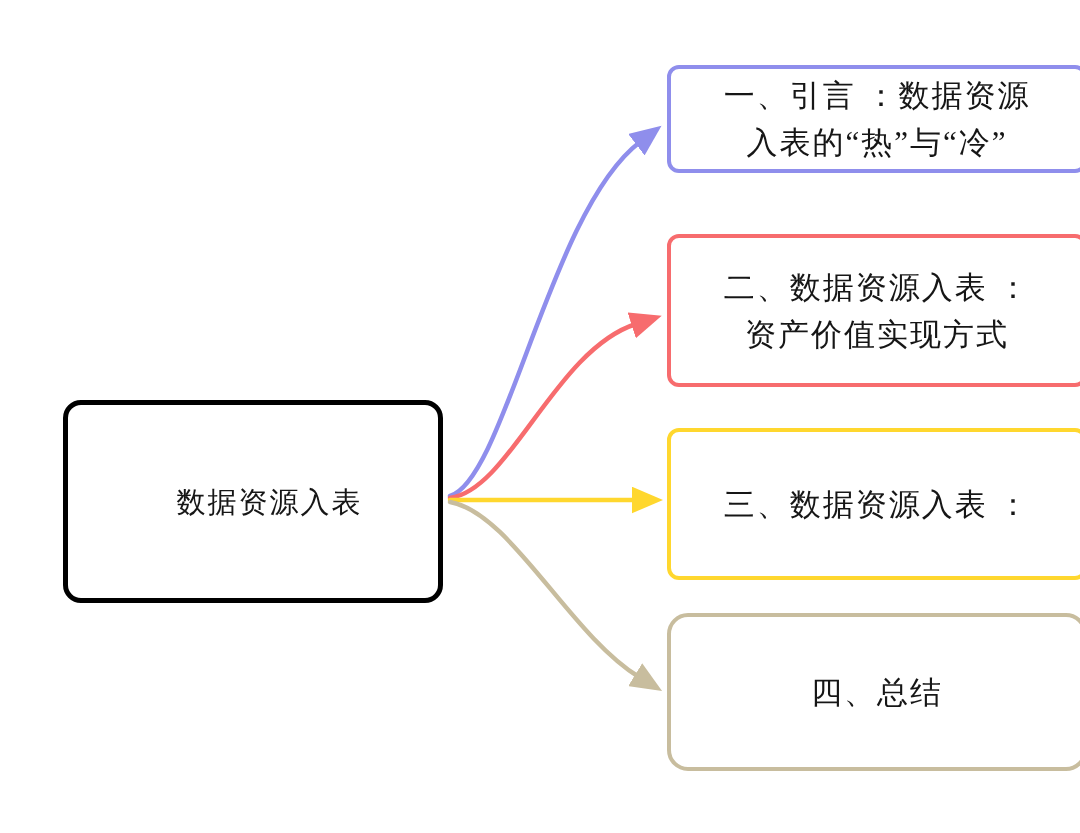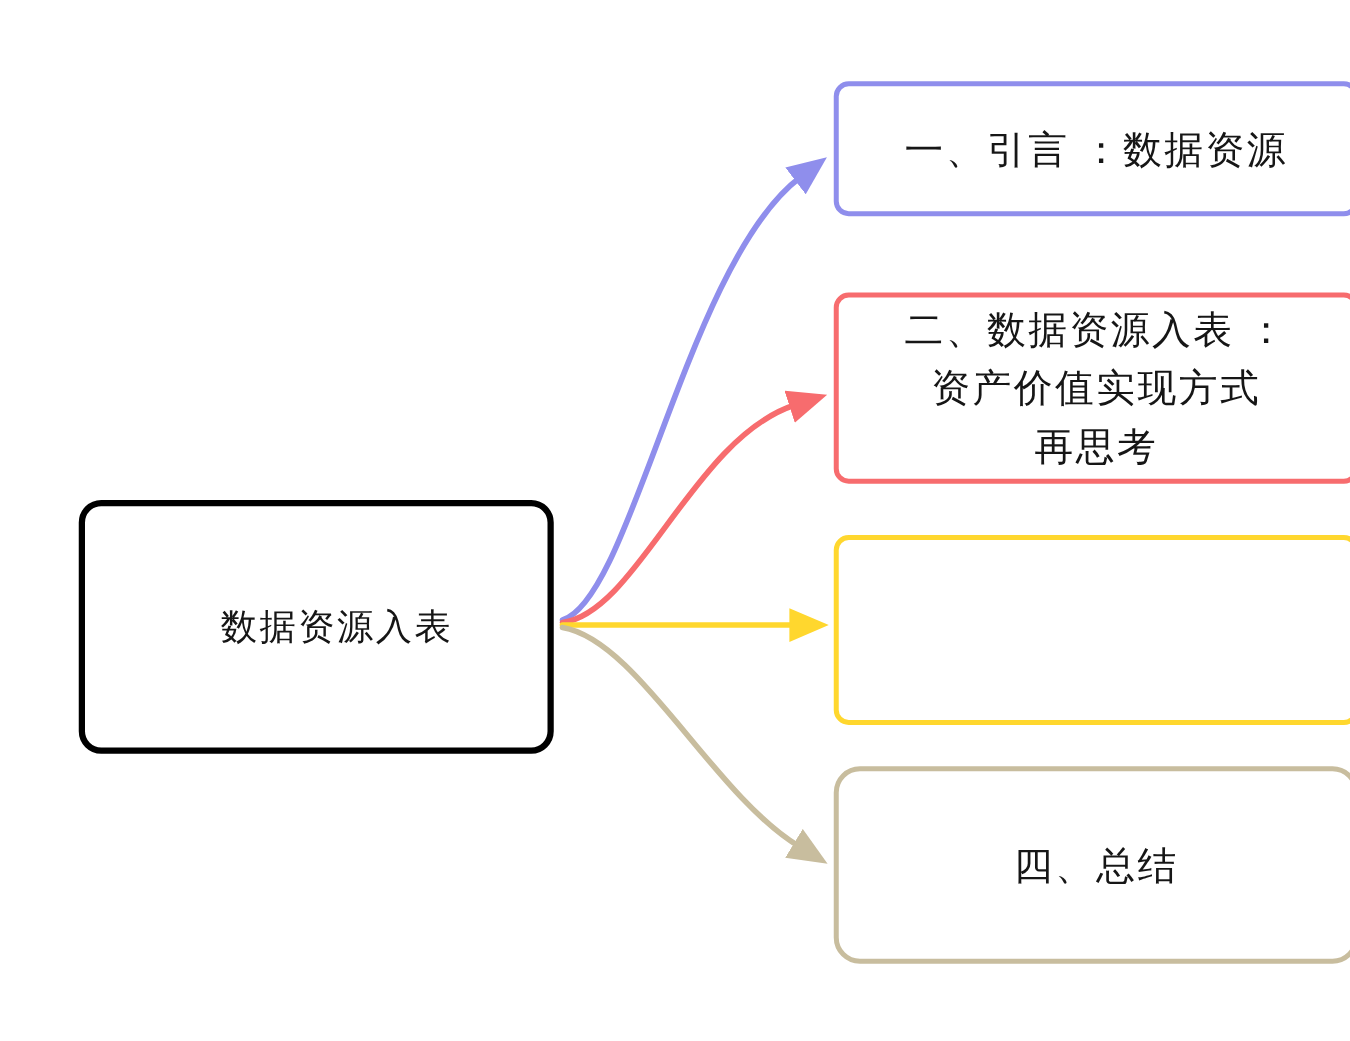--- a/index.html
+++ b/index.html
@@ -57,28 +57,29 @@
     <path d="M 450,500 L 636,500" fill="none" stroke-width="4.5" stroke-linecap="round" marker-end="url(#ah-2)" stroke="#ffd72e"></path>
     <path d="M 450,502 C 510,512 570,635 639,677" fill="none" stroke-width="4.5" stroke-linecap="round" marker-end="url(#ah-3)" stroke="#c8bd9e"></path>
   </svg>
 
   <div class="node root-node" style="border-color: rgb(0, 0, 0); padding-left: 33px;">
     <div class="node-line">数据资源入表</div>
   </div>
 
   <div class="node branch-node" id="branch-0" style="border-color: rgb(143, 142, 236);">
     <div class="node-line">一、引言 ：数据资源</div>
+    <div class="node-line">入表的“热”与“冷”</div>
   </div>
 
   <div class="node branch-node" id="branch-1" style="border-color: rgb(247, 108, 110);">
     <div class="node-line">二、数据资源入表 ：</div>
     <div class="node-line">资产价值实现方式</div>
-    <div class="node-line">再思考</div>
   </div>
 
   <div class="node branch-node" id="branch-2" style="border-color: rgb(255, 215, 46);">
+    <div class="node-line">三、数据资源入表 ：</div>
   </div>
 
   <div class="node branch-node" id="branch-3" style="border-color: rgb(200, 189, 158);">
     <div class="node-line">四、总结</div>
   </div>
 
 </div>
 
 </body></html>

